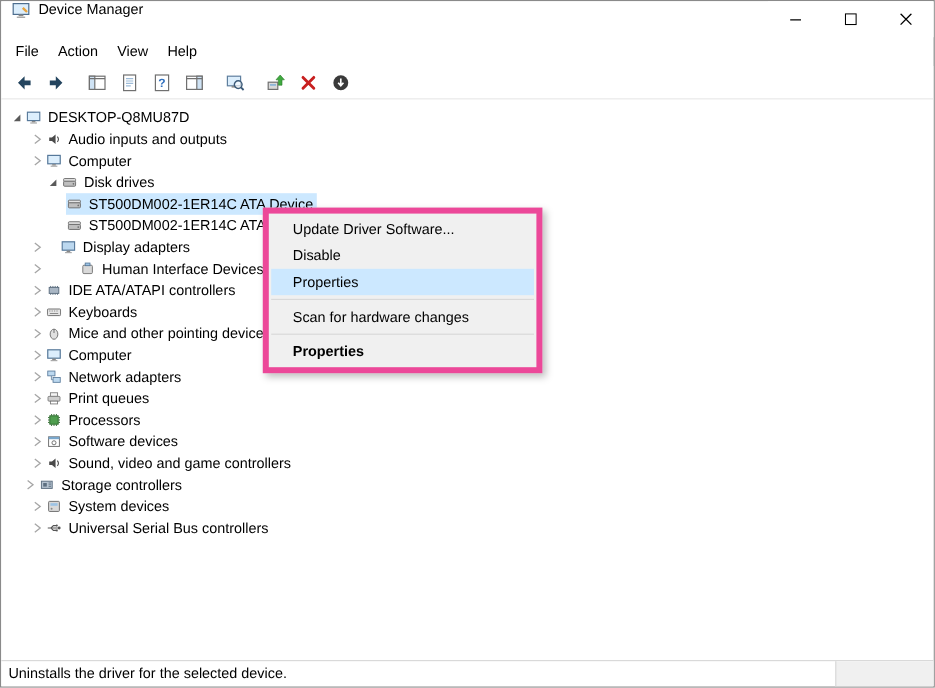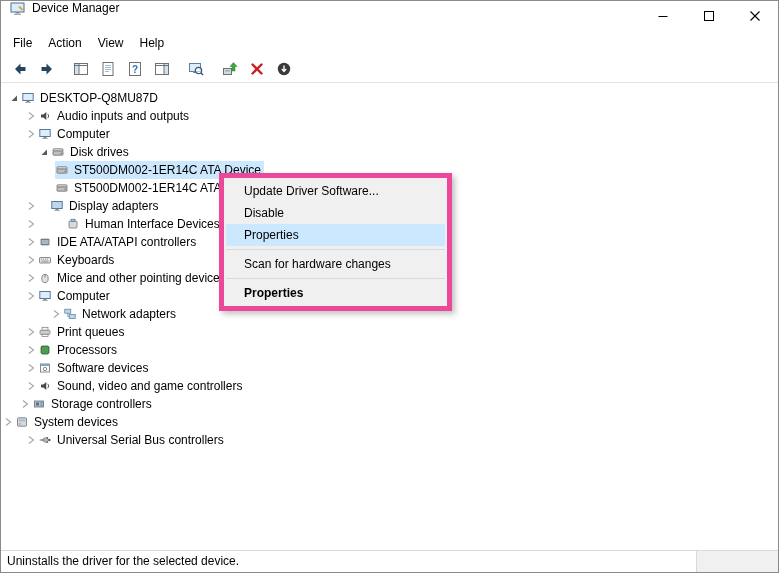--- a/index.html
+++ b/index.html
@@ -407,21 +407,21 @@
           <span class="tree-icon">
             <svg viewBox="0 0 12 12" width="12" height="12">
               <rect x="0.8" y="1.5" width="10.4" height="7" fill="#dceefc" stroke="#56789a"></rect>
               <rect x="4.5" y="8.8" width="3" height="1.2" fill="#888"></rect>
               <rect x="3.2" y="10" width="5.6" height="1" fill="#aaa"></rect>
             </svg>
           </span>
           <span class="tree-label">Computer</span>
         </span>
       </div>
-      <div class="tree-row" style="padding-left: 23px; margin-left: 25px;">
+      <div class="tree-row" style="padding-left: 23px;">
         <span class="chevron">
           <svg viewBox="0 0 10 10" width="10" height="10">
             <path d="M3 1.5 L7.5 5 L3 8.5" fill="none" stroke="#a6a6a6" stroke-width="1.1"></path>
           </svg>
         </span>
         <span class="row-content">
           <span class="tree-icon">
             <svg viewBox="0 0 12 12" width="12" height="12">
               <rect x="0.8" y="1.2" width="6" height="4" fill="#bcd8ef" stroke="#56789a" stroke-width="0.7"></rect>
               <rect x="5.2" y="6.6" width="6" height="4" fill="#bcd8ef" stroke="#56789a" stroke-width="0.7"></rect>
@@ -507,21 +507,21 @@
           <span class="tree-icon">
             <svg viewBox="0 0 12 12" width="12" height="12">
               <rect x="1.5" y="3" width="9" height="6" fill="#b5c2cf" stroke="#5d6f80" stroke-width="0.8"></rect>
               <rect x="3" y="4.5" width="3" height="3" fill="#5d6f80"></rect>
               <path d="M7.5 4.5 h2 M7.5 6 h2 M7.5 7.5 h2" stroke="#5d6f80" stroke-width="0.7"></path>
             </svg>
           </span>
           <span class="tree-label">Storage controllers</span>
         </span>
       </div>
-      <div class="tree-row" style="">
+      <div class="tree-row" style="padding-left: 23px;">
         <span class="chevron">
           <svg viewBox="0 0 10 10" width="10" height="10">
             <path d="M3 1.5 L7.5 5 L3 8.5" fill="none" stroke="#a6a6a6" stroke-width="1.1"></path>
           </svg>
         </span>
         <span class="row-content">
           <span class="tree-icon">
             <svg viewBox="0 0 12 12" width="12" height="12">
               <rect x="1.5" y="1.8" width="9" height="8.4" rx="0.8" fill="#d9d9d9" stroke="#6e6e6e" stroke-width="0.8"></rect>
               <rect x="3" y="3.3" width="6" height="2.2" fill="#9cc3e5"></rect>

